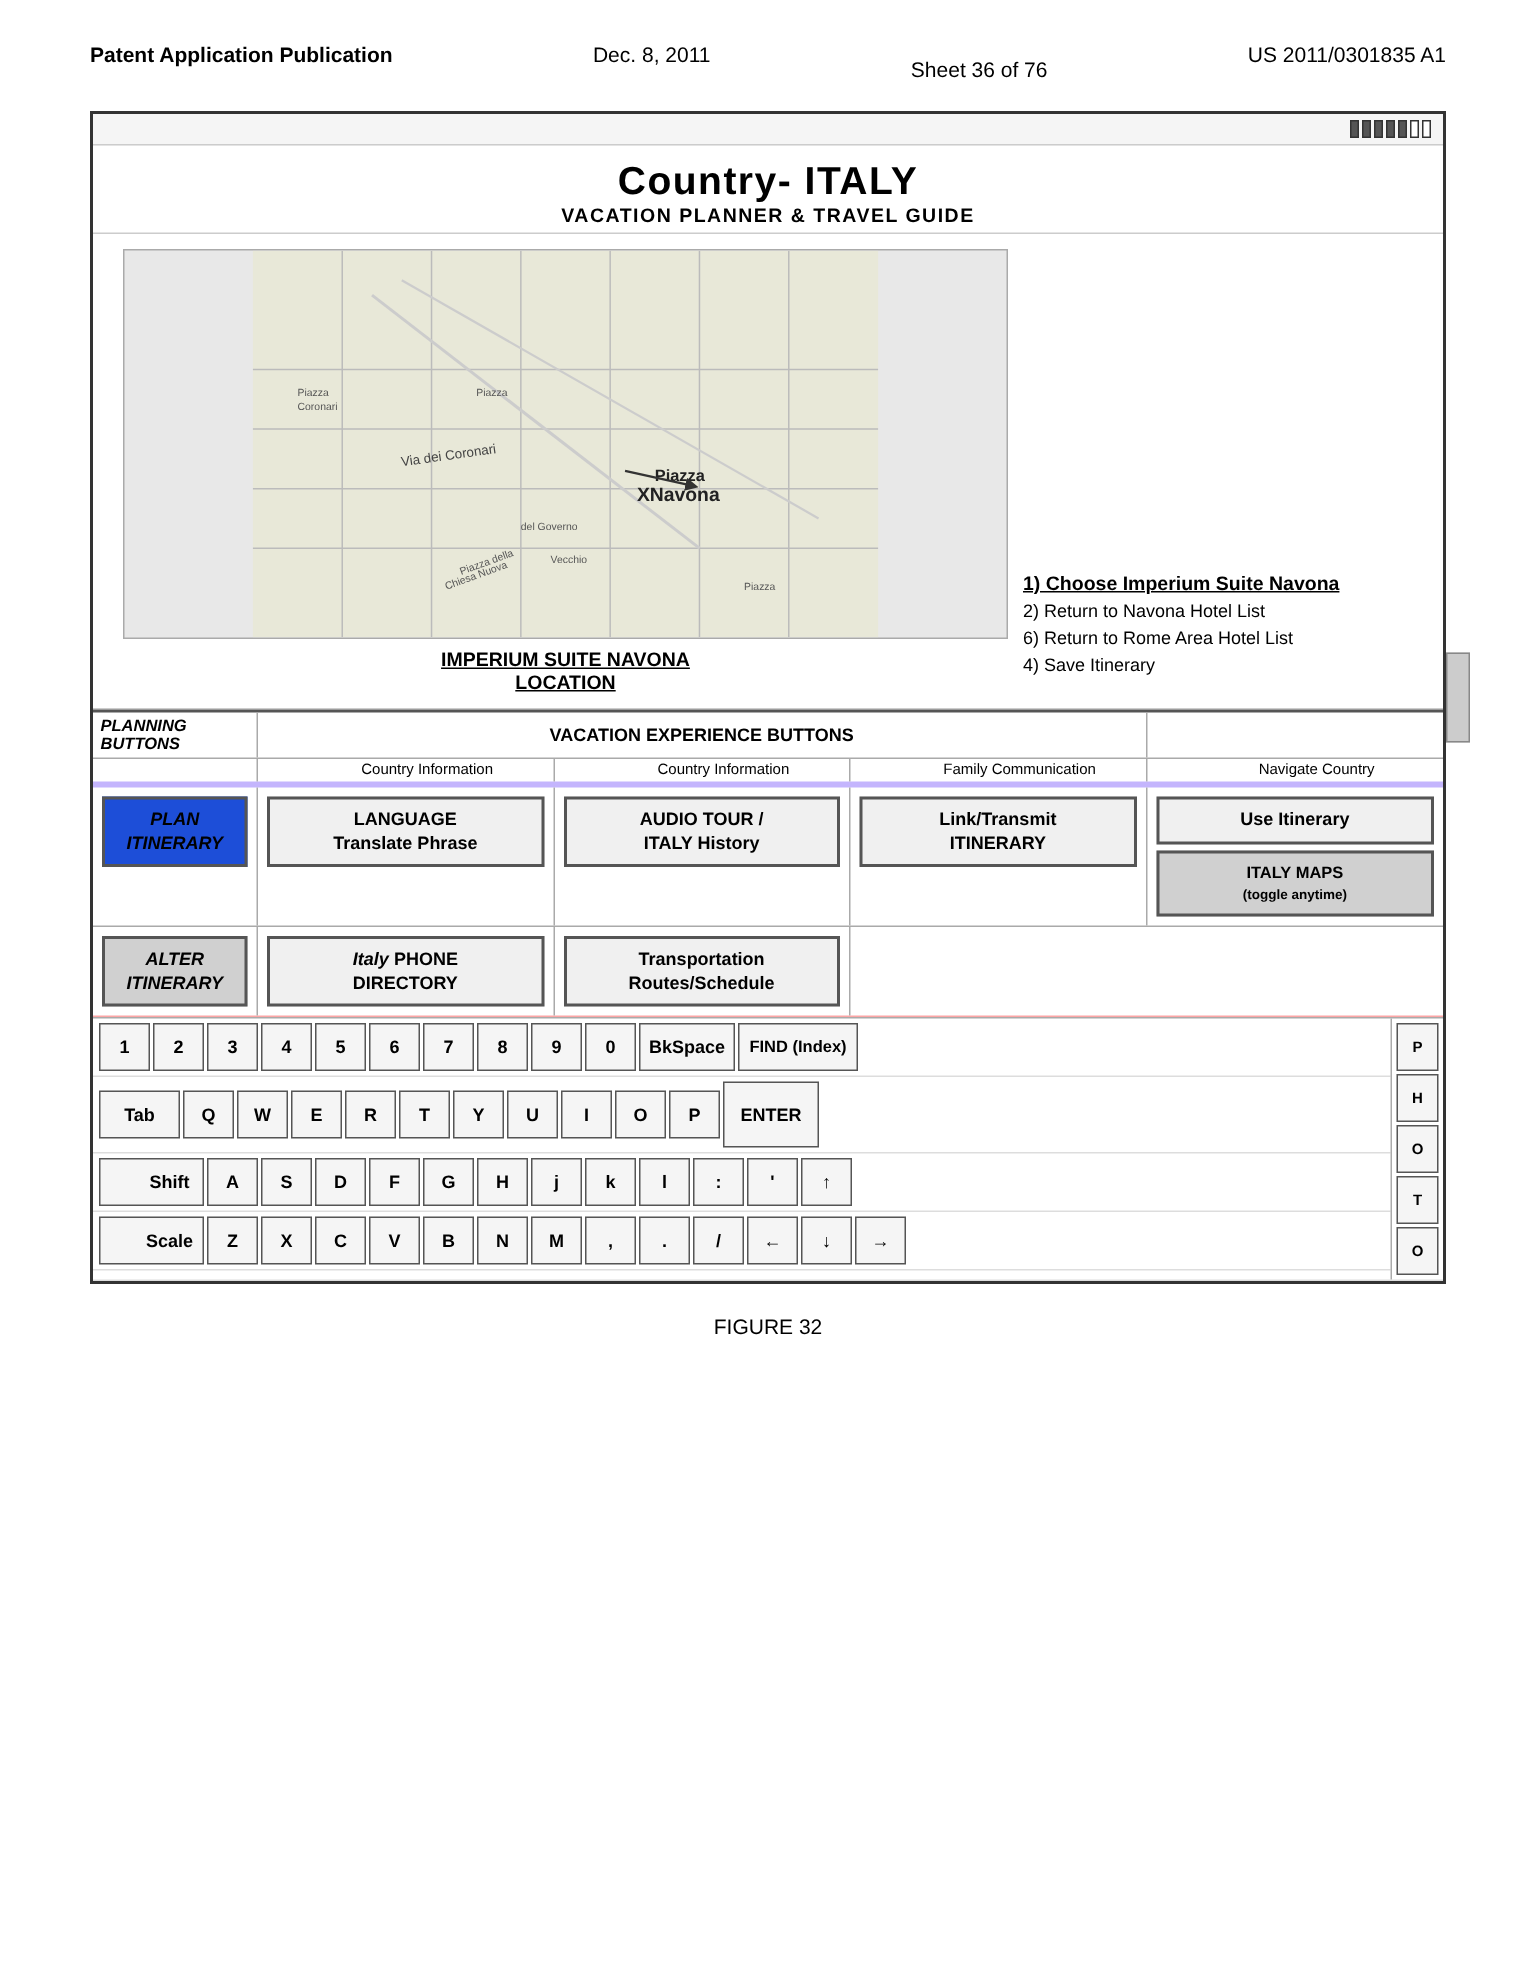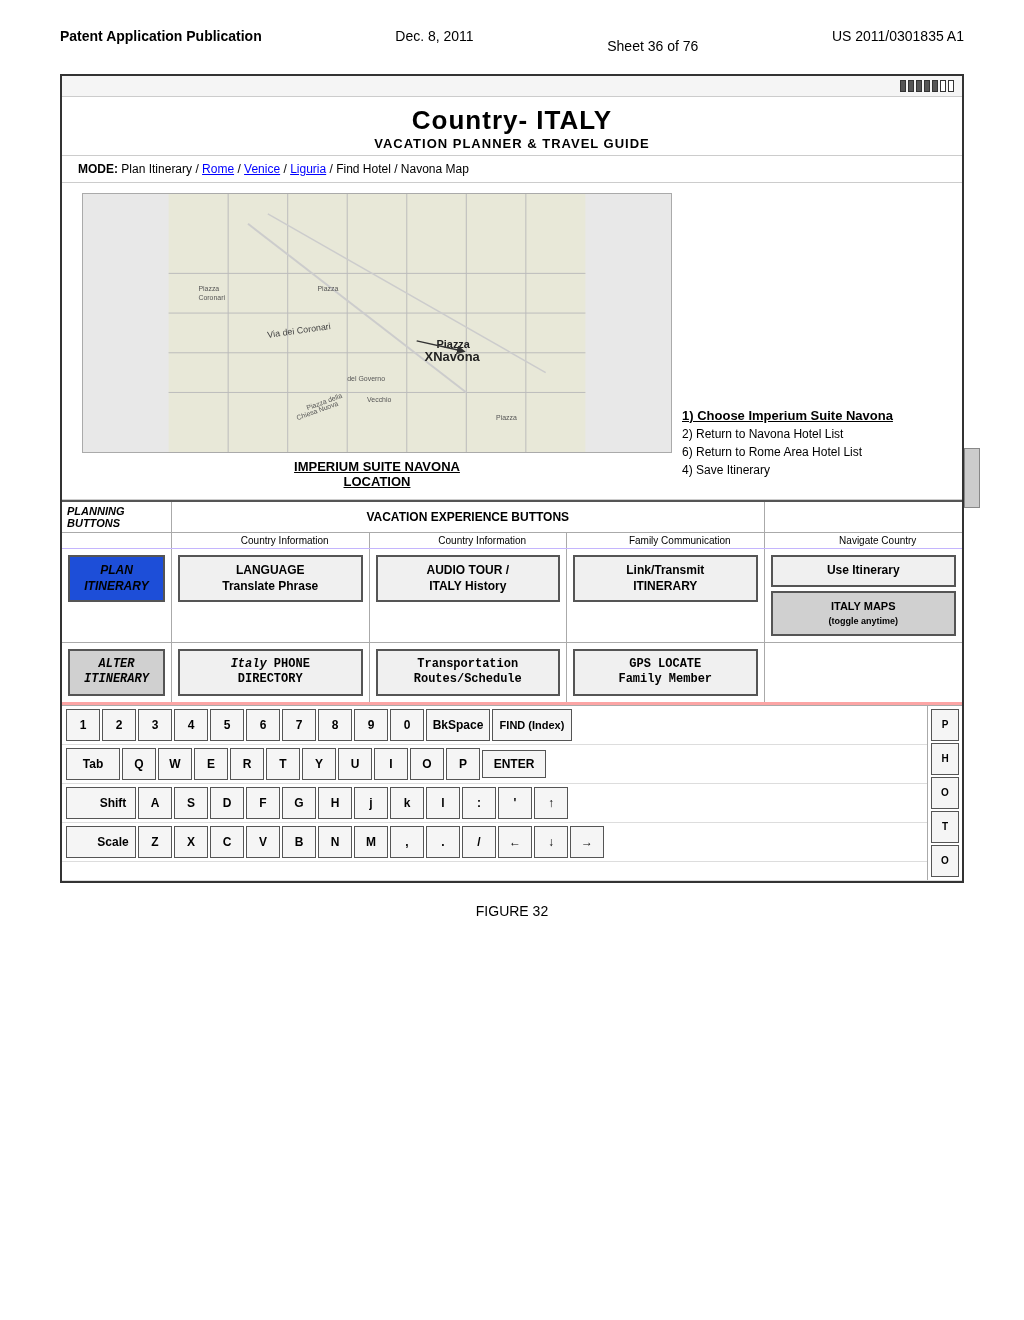--- a/index.html
+++ b/index.html
@@ -180,21 +180,21 @@
       align-items: center;
       justify-content: center;
       font-size: 12px;
       font-weight: bold;
       cursor: pointer;
       background: #f5f5f5;
       flex-shrink: 0;
     }
     .key.wide { min-width: 54px; }
     .key.wider { min-width: 70px; padding-left: 24px; }
-    .key.enter-key { min-width: 64px; height: 28px; }
+    .key.enter-key { min-width: 64px; height: 44px; }
     .key.bkspace { min-width: 64px; }
     .key.find-key { min-width: 80px; font-size: 11px; }
     .key.side-key {
       width: 28px;
       min-width: 28px;
       font-size: 10px;
       line-height: 1.1;
       text-align: center;
     }
     .key.arrow { min-width: 34px; }
@@ -245,28 +245,20 @@
       <div class="battery-segment empty"></div>
       <div class="battery-segment empty"></div>
     </div>
   </div>
 
   <div class="title-area">
     <div class="country-title">Country- ITALY</div>
     <div class="subtitle">VACATION PLANNER &amp; TRAVEL GUIDE</div>
   </div>
 
-  <div class="mode-bar">
-    <span class="mode-label">MODE:</span>&nbsp;
-    <span>
-      Plan Itinerary / <a>Rome</a> / 
-      <a>Venice</a> / 
-      <a>Liguria</a> / Find Hotel / Navona Map
-    </span>
-  </div>
 
   <div class="map-area">
     <div class="map-container">
       <div class="map-image">
         
         <svg viewBox="0 0 420 260" xmlns="http://www.w3.org/2000/svg">
           <rect width="420" height="260" fill="#e8e8d8"></rect>
 
           <line x1="0" y1="80" x2="420" y2="80" stroke="#bbb" stroke-width="1"></line>
           <line x1="0" y1="120" x2="420" y2="120" stroke="#bbb" stroke-width="1"></line>
@@ -325,21 +317,21 @@
     <div style="border-right:1px solid #aaa; padding:3px 5px; font-size:11px; font-style:italic; font-weight:bold; display:flex; flex-direction:column; justify-content:center;">
       <span>PLANNING</span>
           <span>BUTTONS</span>
     </div>
     <div style="grid-column: 2/5; border-right:1px solid #aaa; padding:3px 5px; font-size:12px; font-weight:bold; text-align:center; display:flex; align-items:center; justify-content:center;">
       VACATION EXPERIENCE BUTTONS
     </div>
     <div style="padding:3px 5px;"></div>
   </div>
 
-    <div style="display:grid; grid-template-columns: 110px 1fr 1fr 1fr 1fr; border-bottom: 1px solid #c4b5fd; gap: 29px;">
+    <div style="display:grid; grid-template-columns: 110px 1fr 1fr 1fr 1fr; border-bottom: 4px solid #c4b5fd; gap: 29px;">
       <div style="border-right:1px solid #aaa; padding:2px 4px; font-size:10px;"></div>
       <div style="border-right:1px solid #aaa; padding:2px 4px; font-size:10px; text-align:center;">Country Information</div>
       <div style="border-right:1px solid #aaa; padding:2px 4px; font-size:10px; text-align:center;">Country Information</div>
       <div style="border-right:1px solid #aaa; padding:2px 4px; font-size:10px; text-align:center;">Family Communication</div>
       <div style="padding:2px 4px; font-size:10px; text-align:center;">Navigate Country</div>
     </div>
 
     <div style="display:grid; grid-template-columns: 110px 1fr 1fr 1fr 1fr; border-bottom: 1px solid #aaa;">
       <div style="border-right:1px solid #aaa; padding:2px;">
         <div class="veb-btn plan">PLAN<br>ITINERARY</div>
@@ -352,32 +344,29 @@
       </div>
       <div style="border-right:1px solid #aaa; padding:2px;">
         <div class="veb-btn">Link/Transmit<br>ITINERARY</div>
       </div>
       <div style="padding:2px;">
         <div class="veb-btn">Use Itinerary</div>
         <div class="veb-btn italy-maps-btn" style="font-size:11px;">ITALY MAPS<br><span style="font-size:9px;">(toggle anytime)</span></div>
       </div>
     </div>
 
-    <div style="display:grid; grid-template-columns: 110px 1fr 1fr 1fr 1fr; border-bottom: 3px solid #fca5a5; font-family: Liberation Mono, monospace;">
+    <div style="display:grid; grid-template-columns: 110px 1fr 1fr 1fr 1fr; border-bottom: 1px solid #fca5a5;">
       <div style="border-right:1px solid #aaa; padding:2px;">
         <div class="veb-btn alter">ALTER<br>ITINERARY</div>
       </div>
       <div style="border-right:1px solid #aaa; padding:2px;">
         <div class="veb-btn"><em>Italy</em> PHONE<br>DIRECTORY</div>
       </div>
       <div style="border-right:1px solid #aaa; padding:2px;">
         <div class="veb-btn">Transportation<br>Routes/Schedule</div>
-      </div>
-      <div style="border-right:1px solid #aaa; padding:2px;">
-        <div class="veb-btn">GPS LOCATE<br>Family Member</div>
       </div>
     </div>
 
   </div>
 
   <div class="keyboard-section">
 
     <div style="display:flex; align-items:stretch; border-bottom:1px solid #ddd;">
       <div style="flex:1;">
 

